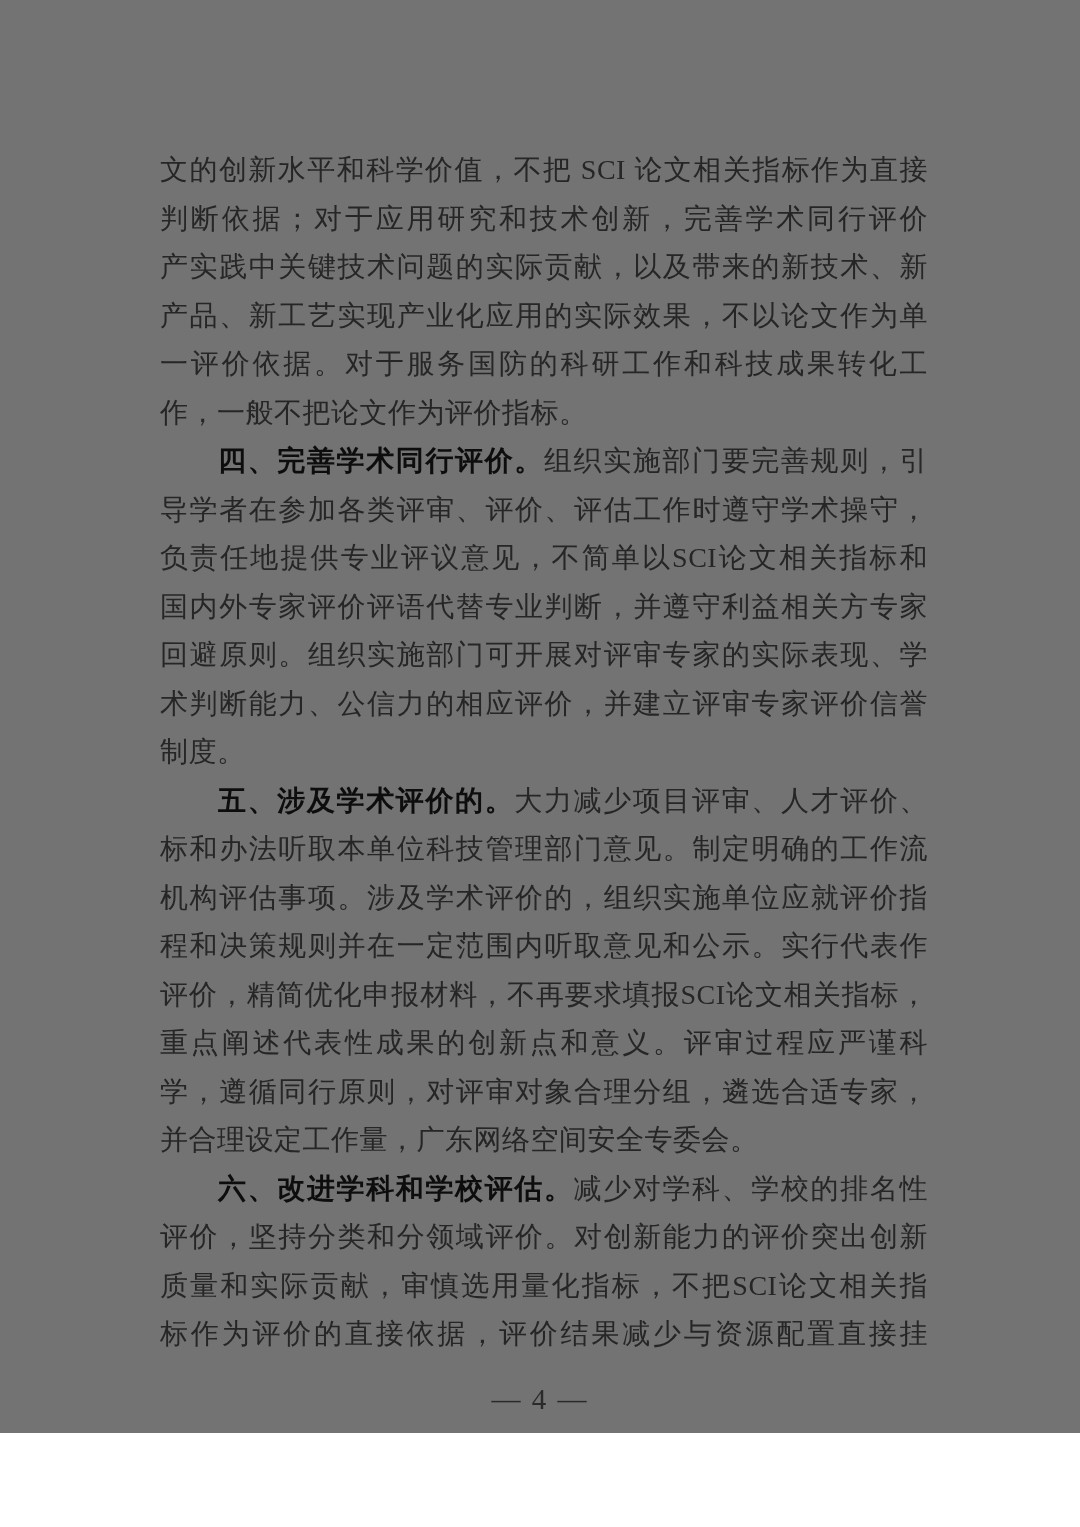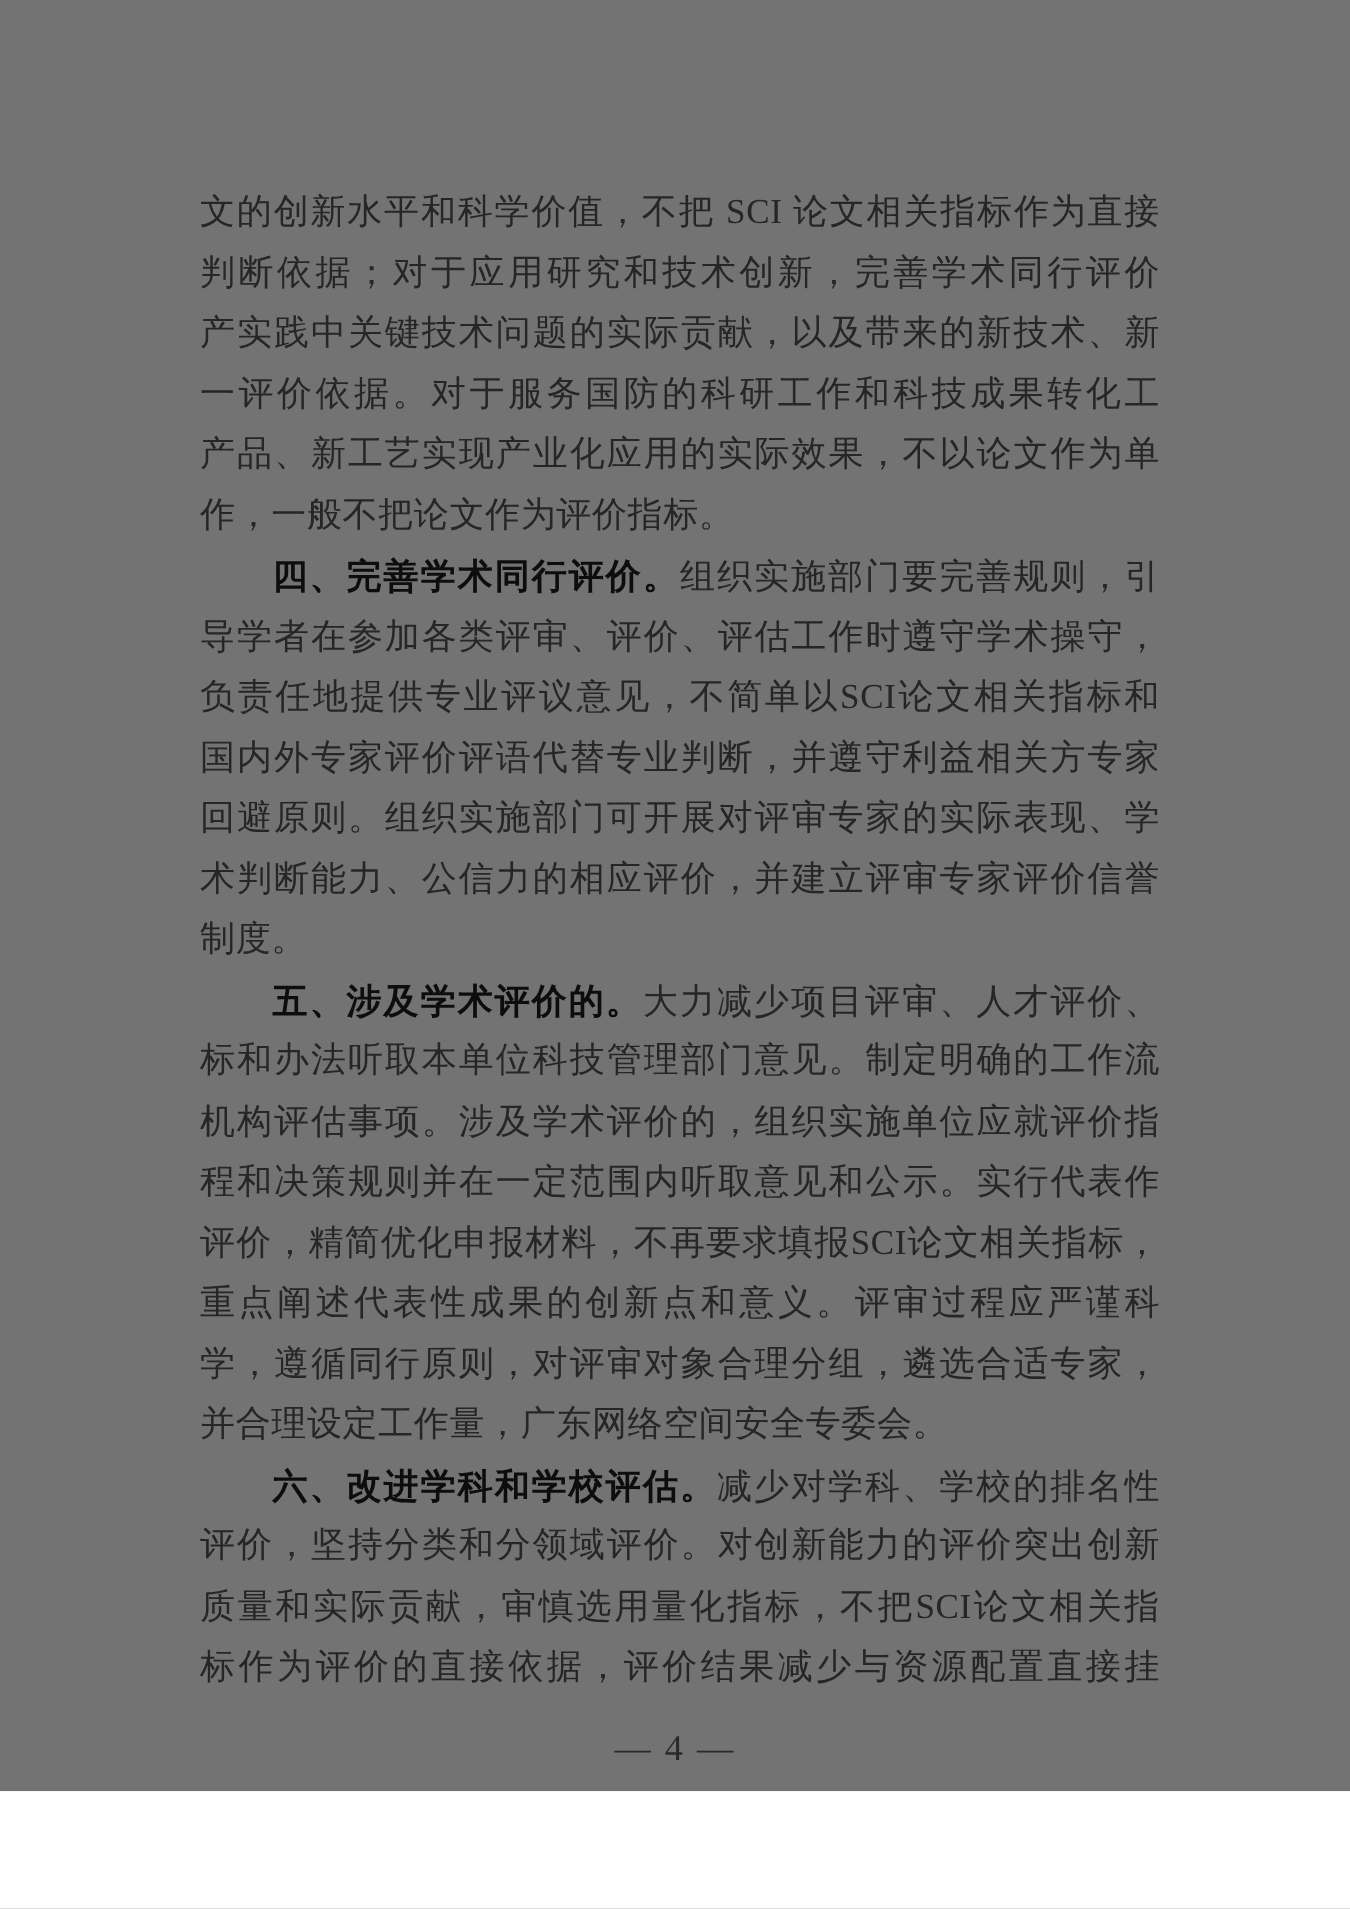--- a/index.html
+++ b/index.html
@@ -72,22 +72,22 @@
 </head>
 <body>
 
 <div class="page">
 
   <div class="text-block">
 
     <div class="line">文的创新水平和科学价值，不把 SCI 论文相关指标作为直接</div>
     <div class="line">判断依据；对于应用研究和技术创新，完善学术同行评价</div>
     <div class="line">产实践中关键技术问题的实际贡献，以及带来的新技术、新</div>
+    <div class="line">产品、新工艺实现产业化应用的实际效果，不以论文作为单</div>
     <div class="line">一评价依据。对于服务国防的科研工作和科技成果转化工</div>
-    <div class="line">产品、新工艺实现产业化应用的实际效果，不以论文作为单</div>
     <div class="line no-justify">作，一般不把论文作为评价指标。</div>
 
     <div class="line indent"><span class="section-heading">四、完善学术同行评价。</span><span>组织实施部门要完善规则，引</span></div>
     <div class="line">导学者在参加各类评审、评价、评估工作时遵守学术操守，</div>
     <div class="line">负责任地提供专业评议意见，不简单以SCI论文相关指标和</div>
     <div class="line">国内外专家评价评语代替专业判断，并遵守利益相关方专家</div>
     <div class="line">回避原则。组织实施部门可开展对评审专家的实际表现、学</div>
     <div class="line">术判断能力、公信力的相应评价，并建立评审专家评价信誉</div>
     <div class="line no-justify">制度。</div>
 

